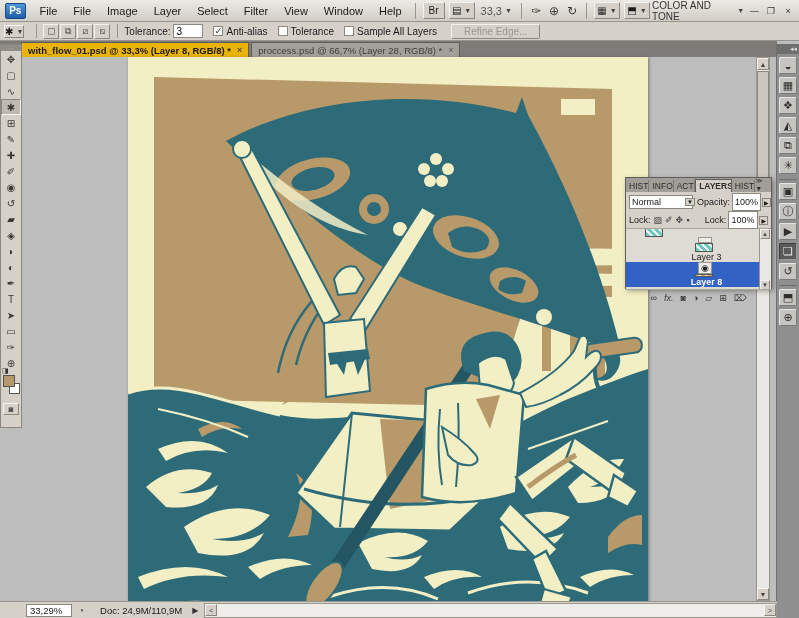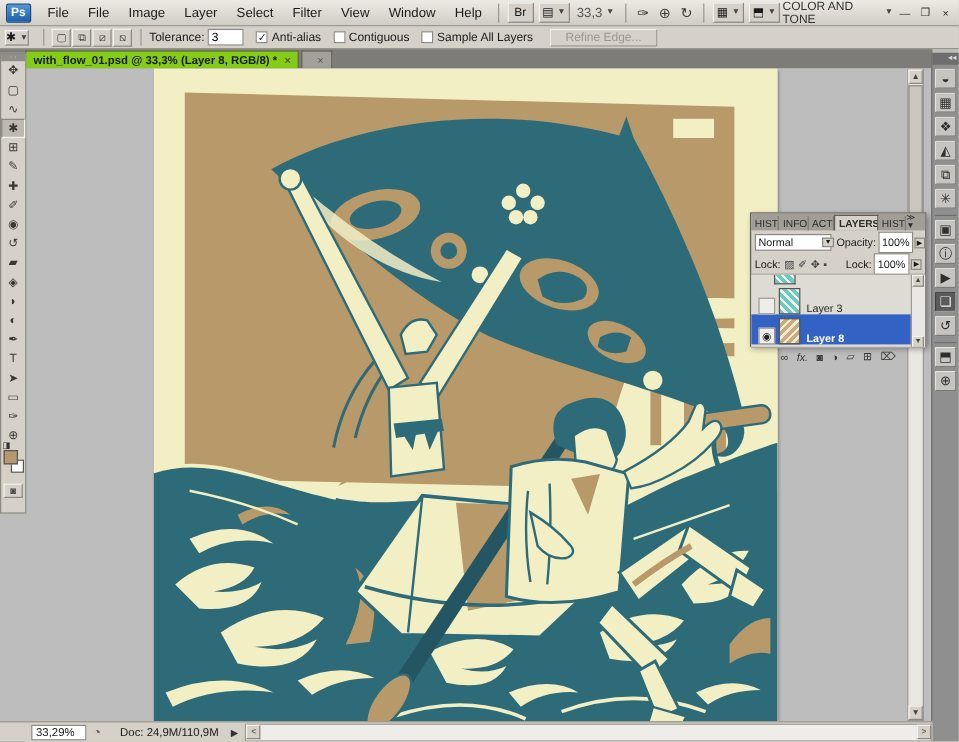--- a/index.html
+++ b/index.html
@@ -26,21 +26,21 @@
   .mode-btn { width:16px; height:15px; display:flex; align-items:center; justify-content:center; font-size:9px; color:#444; margin-right:1px; }
   .opt-sep { width:1px; height:14px; background:#9a978f; margin:0 6px; }
   #tolerance-input { width:30px; height:14px; background:#fff; border:1px solid #8a887f; font-size:10px; padding:0 2px; margin-left:3px; }
   .chk { display:inline-flex; align-items:center; margin-left:10px; }
   .chk .box { width:10px; height:10px; background:#fff; border:1px solid #8a887f; margin-right:3px; display:flex; align-items:center; justify-content:center; font-size:9px; color:#222; line-height:9px; }
   #refine-edge { margin-left:14px; padding:1px 12px; color:#9a978f; border-radius:2px; }
 
   
   #tabstrip { left:0; top:41px; width:777px; height:16px; background:#7e7c78; display:flex; align-items:flex-end; padding-left:21px; }
   .doc-tab { height:15px; display:flex; align-items:center; padding:0 6px; font-size:9.5px; white-space:nowrap; border:1px solid #5f5d59; border-bottom:none; }
-  .doc-tab.active { background:#84cc16; color:#1a1a1a; font-weight:bold; }
+  .doc-tab.active { background:#eab308; color:#1a1a1a; font-weight:bold; }
   .doc-tab.inactive { background:#a3a09a; color:#3e3d3a; margin-left:2px; }
   .tab-close { margin-left:6px; font-size:9px; color:#555; }
 
   
   #toolbox { left:0; top:44px; width:22px; height:384px; background:#d5d1c9; border:1px solid #8a887f; }
   #toolbox-header { height:6px; background:#8f8d87; display:flex; align-items:center; justify-content:center; color:#e8e6e0; font-size:6px; line-height:5px; }
   .tool { width:20px; height:16px; display:flex; align-items:center; justify-content:center; font-size:10px; color:#3a3834; }
   .tool.selected { background:#bdb9b1; border:1px solid; border-color:#8a887f #f4f2ee #f4f2ee #8a887f; }
   #swatch-area { position:relative; width:20px; height:26px; margin-top:2px; }
   #bg-swatch { position:absolute; left:8px; top:10px; width:11px; height:11px; background:#ffffff; border:1px solid #555; }
@@ -83,21 +83,21 @@
   #lp-controls { height:20px; display:flex; align-items:center; padding:0 3px; }
   #blend-select { width:64px; height:14px; background:#fff; border:1px solid #8a887f; display:flex; align-items:center; justify-content:space-between; padding:0 2px; font-size:9px;gap:24px; }
   #blend-select .dd { font-size:6px; background:#d5d1c9; border:1px solid #8a887f; padding:0 1px; }
   .lp-label { margin-left:4px; }
   .lp-val { width:30px; height:18px; background:#fff; border:1px solid #8a887f; margin-left:2px; padding:0 2px; display:flex; align-items:center; }
   .lp-spin { font-size:6px; border:1px solid #8a887f; background:#d5d1c9; padding:0 1px; margin-left:1px; }
   #lp-lockrow { height:17px; display:flex; align-items:center; padding:0 3px; border-bottom:1px solid #a8a59e; }
   .lock-ico { font-size:9px; margin-left:3px; color:#444; }
   #lp-list { height:61px; background:#dedbd4; position:relative; overflow:hidden; border-bottom:1px solid #a8a59e; }
   #lp-vscroll { position:absolute; right:0; top:0; width:12px; height:61px; background:#e9e7e3; border-left:1px solid #9a978f; }
-  .layer-row { height:25px; display:flex; align-items:flex-end; padding-left:6px; }
+  .layer-row { height:25px; display:flex; align-items:center; padding-left:16px;flex-direction:column; }
   .layer-row.selected { background:#3162c4; color:#fff; font-weight:bold; }
   .eye-box { width:14px; height:14px; background:#efede9; border:1px solid #9a978f; display:flex; align-items:center; justify-content:center; font-size:9px; color:#222; margin-right:3px; }
   .layer-thumb { width:18px; height:22px; border:1px solid #555; margin-right:5px; }
   .thumb-teal { background:repeating-linear-gradient(45deg,#6fc7c2 0 3px,#e8f5e9 3px 5px); }
   .thumb-tan { background:repeating-linear-gradient(-45deg,#c9ab7c 0 3px,#f0ead0 3px 5px); }
   #partial-row { height:8px; display:flex; padding-left:19px; }
   #partial-thumb { width:18px; height:8px; border:1px solid #555; border-top:none; background:repeating-linear-gradient(45deg,#6fc7c2 0 3px,#e8f5e9 3px 5px); }
   #lp-bottom { height:15px; display:flex; align-items:center; justify-content:center; gap:7px; }
   .lpb-ico { font-size:9px; color:#3a3834; }
 
@@ -161,35 +161,36 @@
   <span class="mode-btn bev">⧅</span>
   <span class="opt-sep"></span>
   <span>Tolerance:</span>
   <input id="tolerance-input" value="3" style="">
   <span class="chk">
     <span class="box">✓</span>
     <span>Anti-alias</span>
   </span>
   <span class="chk">
     <span class="box"></span>
-    <span>Contiguous</span>
+    <span>Tolerance</span>
   </span>
   <span class="chk">
     <span class="box"></span>
     <span>Sample All Layers</span>
   </span>
   <span id="refine-edge" class="bev">Refine Edge...</span>
 </div>
 
 <div id="tabstrip" class="abs">
   <span class="doc-tab active">
     <span>with_flow_01.psd @ 33,3% (Layer 8, RGB/8) *</span>
     <span class="tab-close">×</span>
   </span>
   <span class="doc-tab inactive">
+    <span>proccess.psd @ 66,7% (Layer 28, RGB/8) *</span>
     <span class="tab-close">×</span>
   </span>
 </div>
 
 <div id="pasteboard" class="abs"></div>
 
 <div id="canvas-wrap" class="abs">
   <svg width="520" height="544" viewBox="0 0 520 544">
 
     <rect x="0" y="0" width="520" height="544" fill="#f2efc5"></rect>

